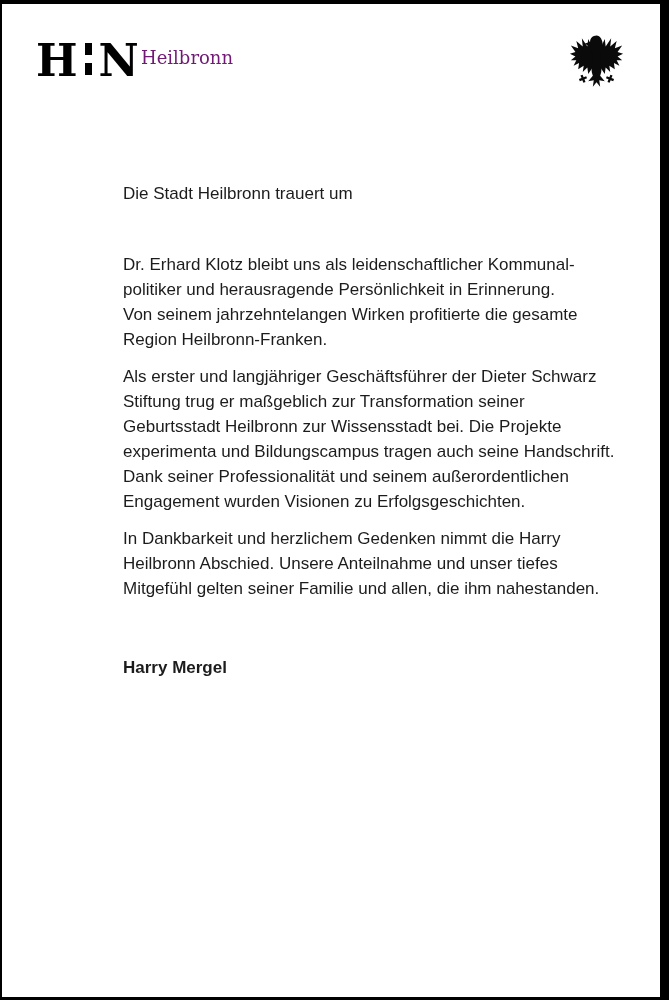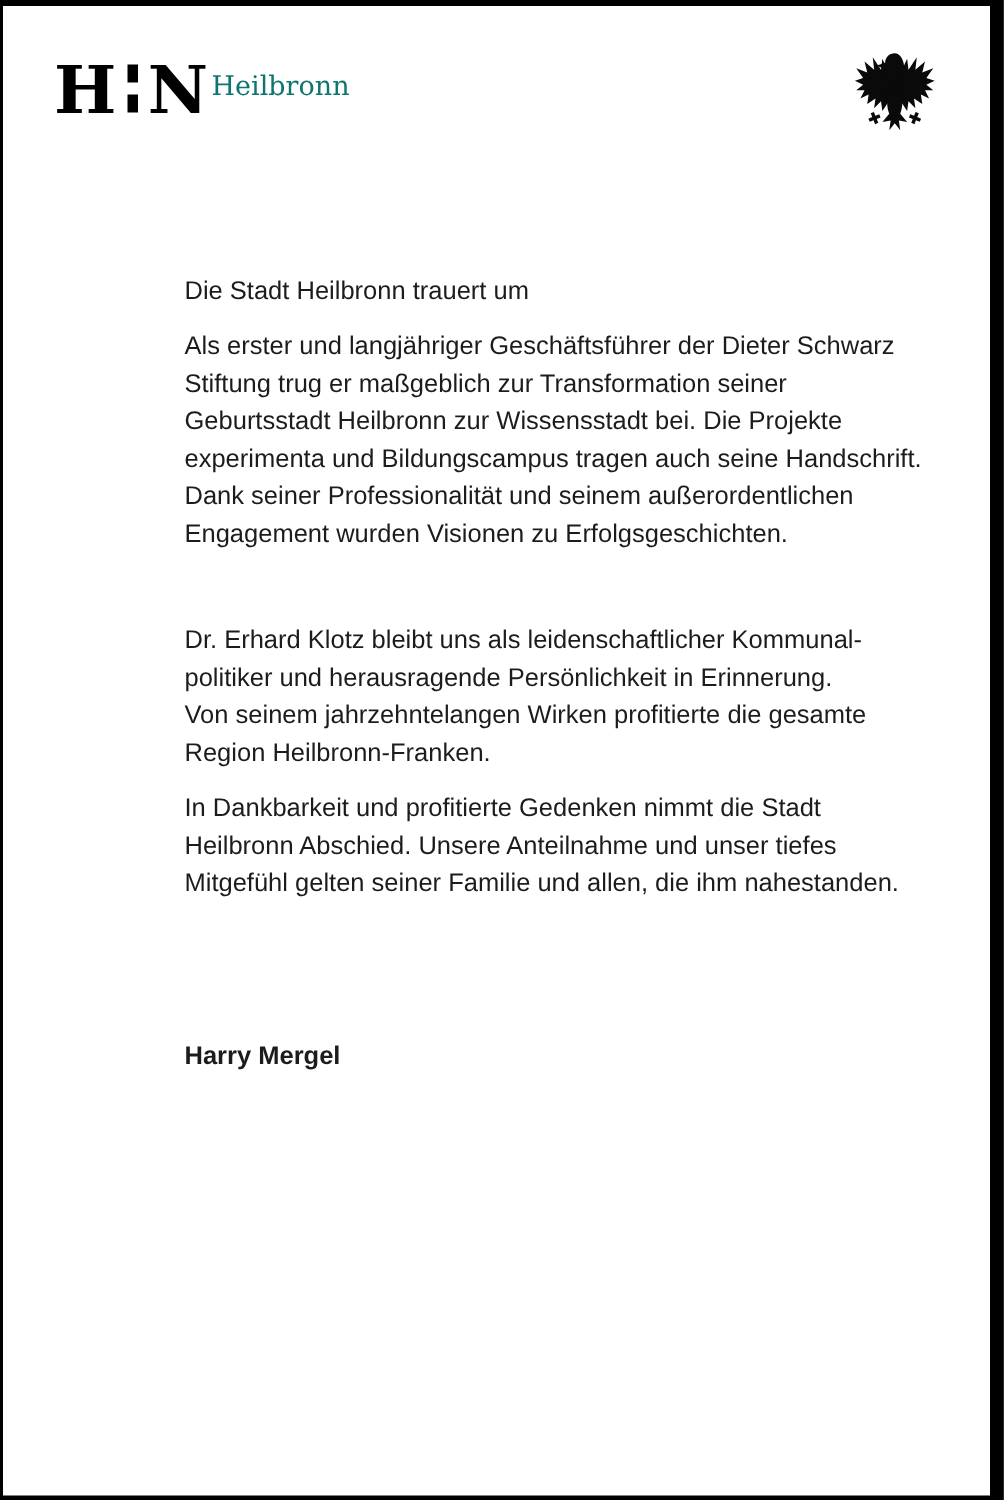--- a/index.html
+++ b/index.html
@@ -53,21 +53,21 @@
     height: 12px;
     background: #000;
   }
   .wordmark {
     position: absolute;
     left: 139px;
     top: 44px;
     font-family: "DejaVu Serif", serif;
     font-size: 18px;
     line-height: 20px;
-    color: #0f766e;
+    color: #701a75;
   }
   .crest {
     position: absolute;
     left: 567px;
     top: 30px;
     width: 55px;
     height: 56px;
   }
   .crest svg { width: 100%; height: 100%; }
   
@@ -88,21 +88,21 @@
     font-size: 52px;
     line-height: 62px;
     letter-spacing: -1px;
     color: #030303;
   }
   .para {
     margin: 12px 0 0 0;
     white-space: pre-line;
   }
   .para.first { margin-top: 46px; }
-  .signature { margin-top: 90px; }
+  .signature { margin-top: 54px; }
   .sig-name { margin: 0; font-weight: bold; }
   .sig-title { margin: 0; }
 </style>
 </head>
 <body>
 
 <div class="frame">
   <div class="page">
 
     <div class="logo">
@@ -127,31 +127,31 @@
           <path d="M30,1 C26,1 23,4 23,8 L17,10 L23,13 C23,16 25,19 26,22 L26,28 C24,34 24,40 26,45 L21,51 L27,50 L26,57 L30,52 L34,57 L33,50 L39,51 L34,45 C36,40 36,34 34,28 L34,22 C35,19 37,16 37,13 C37,6 34,1 30,1 Z"></path>
 
           <path d="M14,44 h2.5 v3 h3 v2.5 h-3 v3 h-2.5 v-3 h-3 v-2.5 h3 Z" transform="rotate(-22 15.2 48.2)"></path>
           <path d="M43.5,44 h2.5 v3 h3 v2.5 h-3 v3 h-2.5 v-3 h-3 v-2.5 h3 Z" transform="rotate(22 44.8 48.2)"></path>
         </g>
       </svg>
     </div>
 
     <main class="content">
       <p class="intro">Die Stadt Heilbronn trauert um</p>
+      <p class="para first">Dr. Erhard Klotz bleibt uns als leidenschaftlicher Kommunal-
+politiker und herausragende Persönlichkeit in Erinnerung.
+Von seinem jahrzehntelangen Wirken profitierte die gesamte
+Region Heilbronn-Franken.</p>
       <p class="para">Als erster und langjähriger Geschäftsführer der Dieter Schwarz
 Stiftung trug er maßgeblich zur Transformation seiner
 Geburtsstadt Heilbronn zur Wissensstadt bei. Die Projekte
 experimenta und Bildungscampus tragen auch seine Handschrift.
 Dank seiner Professionalität und seinem außerordentlichen
 Engagement wurden Visionen zu Erfolgsgeschichten.</p>
-      <p class="para first">Dr. Erhard Klotz bleibt uns als leidenschaftlicher Kommunal-
-politiker und herausragende Persönlichkeit in Erinnerung.
-Von seinem jahrzehntelangen Wirken profitierte die gesamte
-Region Heilbronn-Franken.</p>
-      <p class="para">In Dankbarkeit und profitierte Gedenken nimmt die Stadt
+      <p class="para">In Dankbarkeit und herzlichem Gedenken nimmt die Harry
 Heilbronn Abschied. Unsere Anteilnahme und unser tiefes
 Mitgefühl gelten seiner Familie und allen, die ihm nahestanden.</p>
       <div class="signature">
         <p class="sig-name">Harry Mergel</p>
       </div>
     </main>
 
   </div>
 </div>
 

